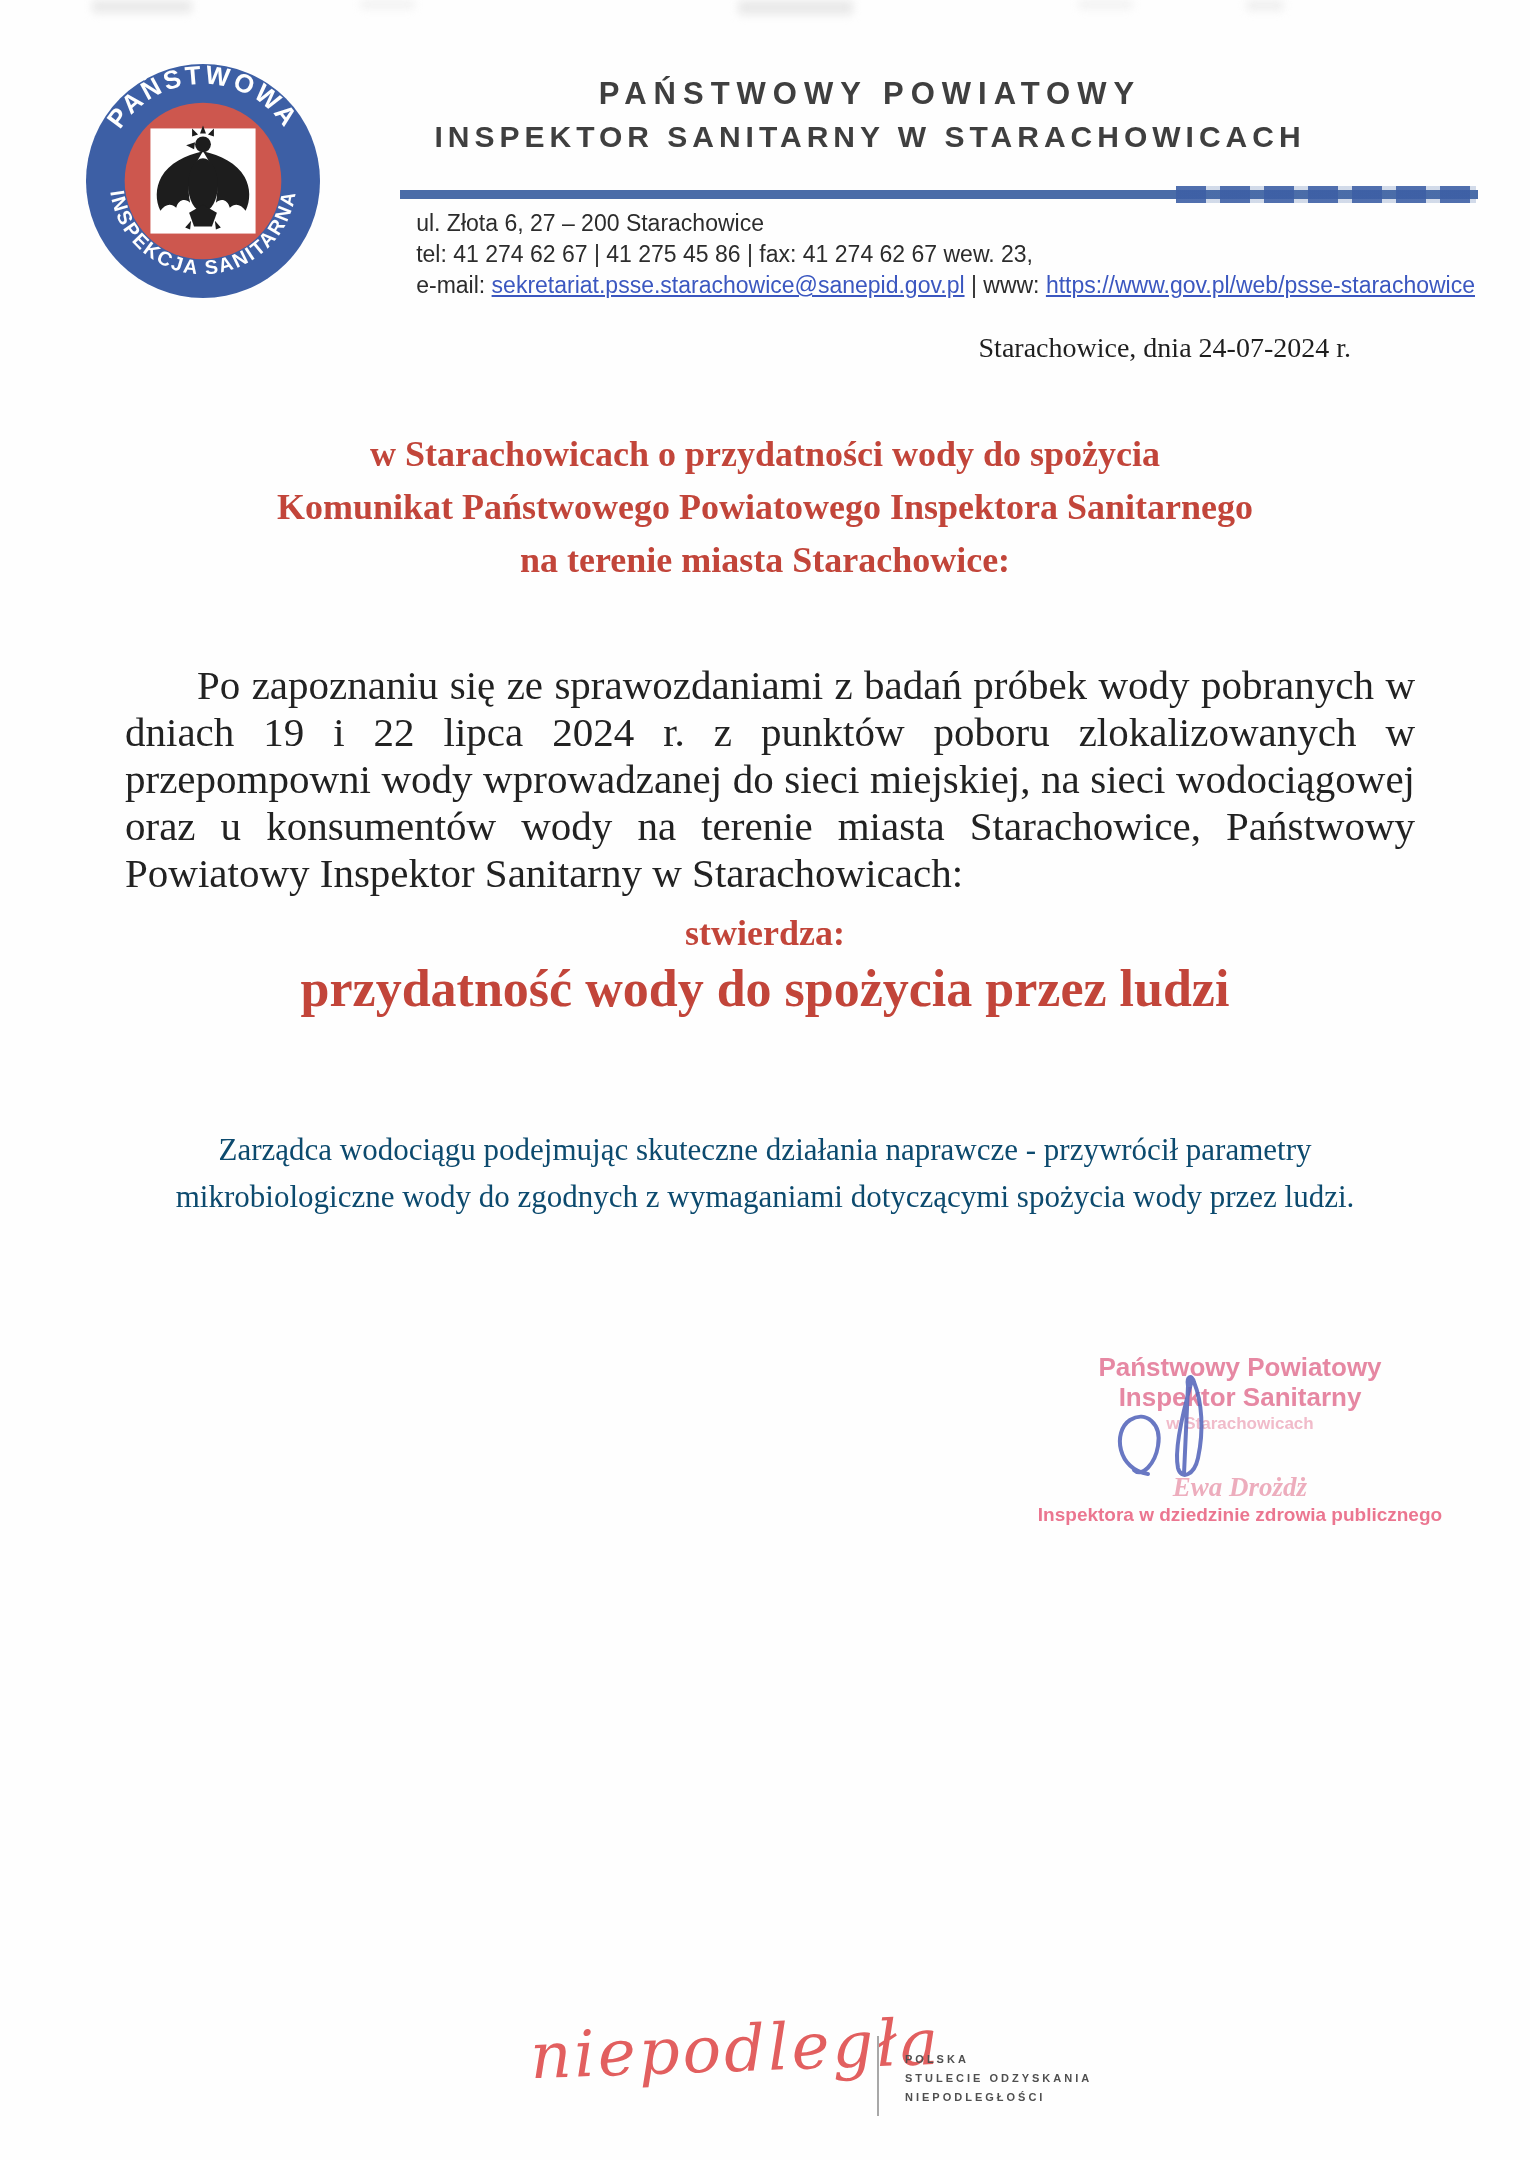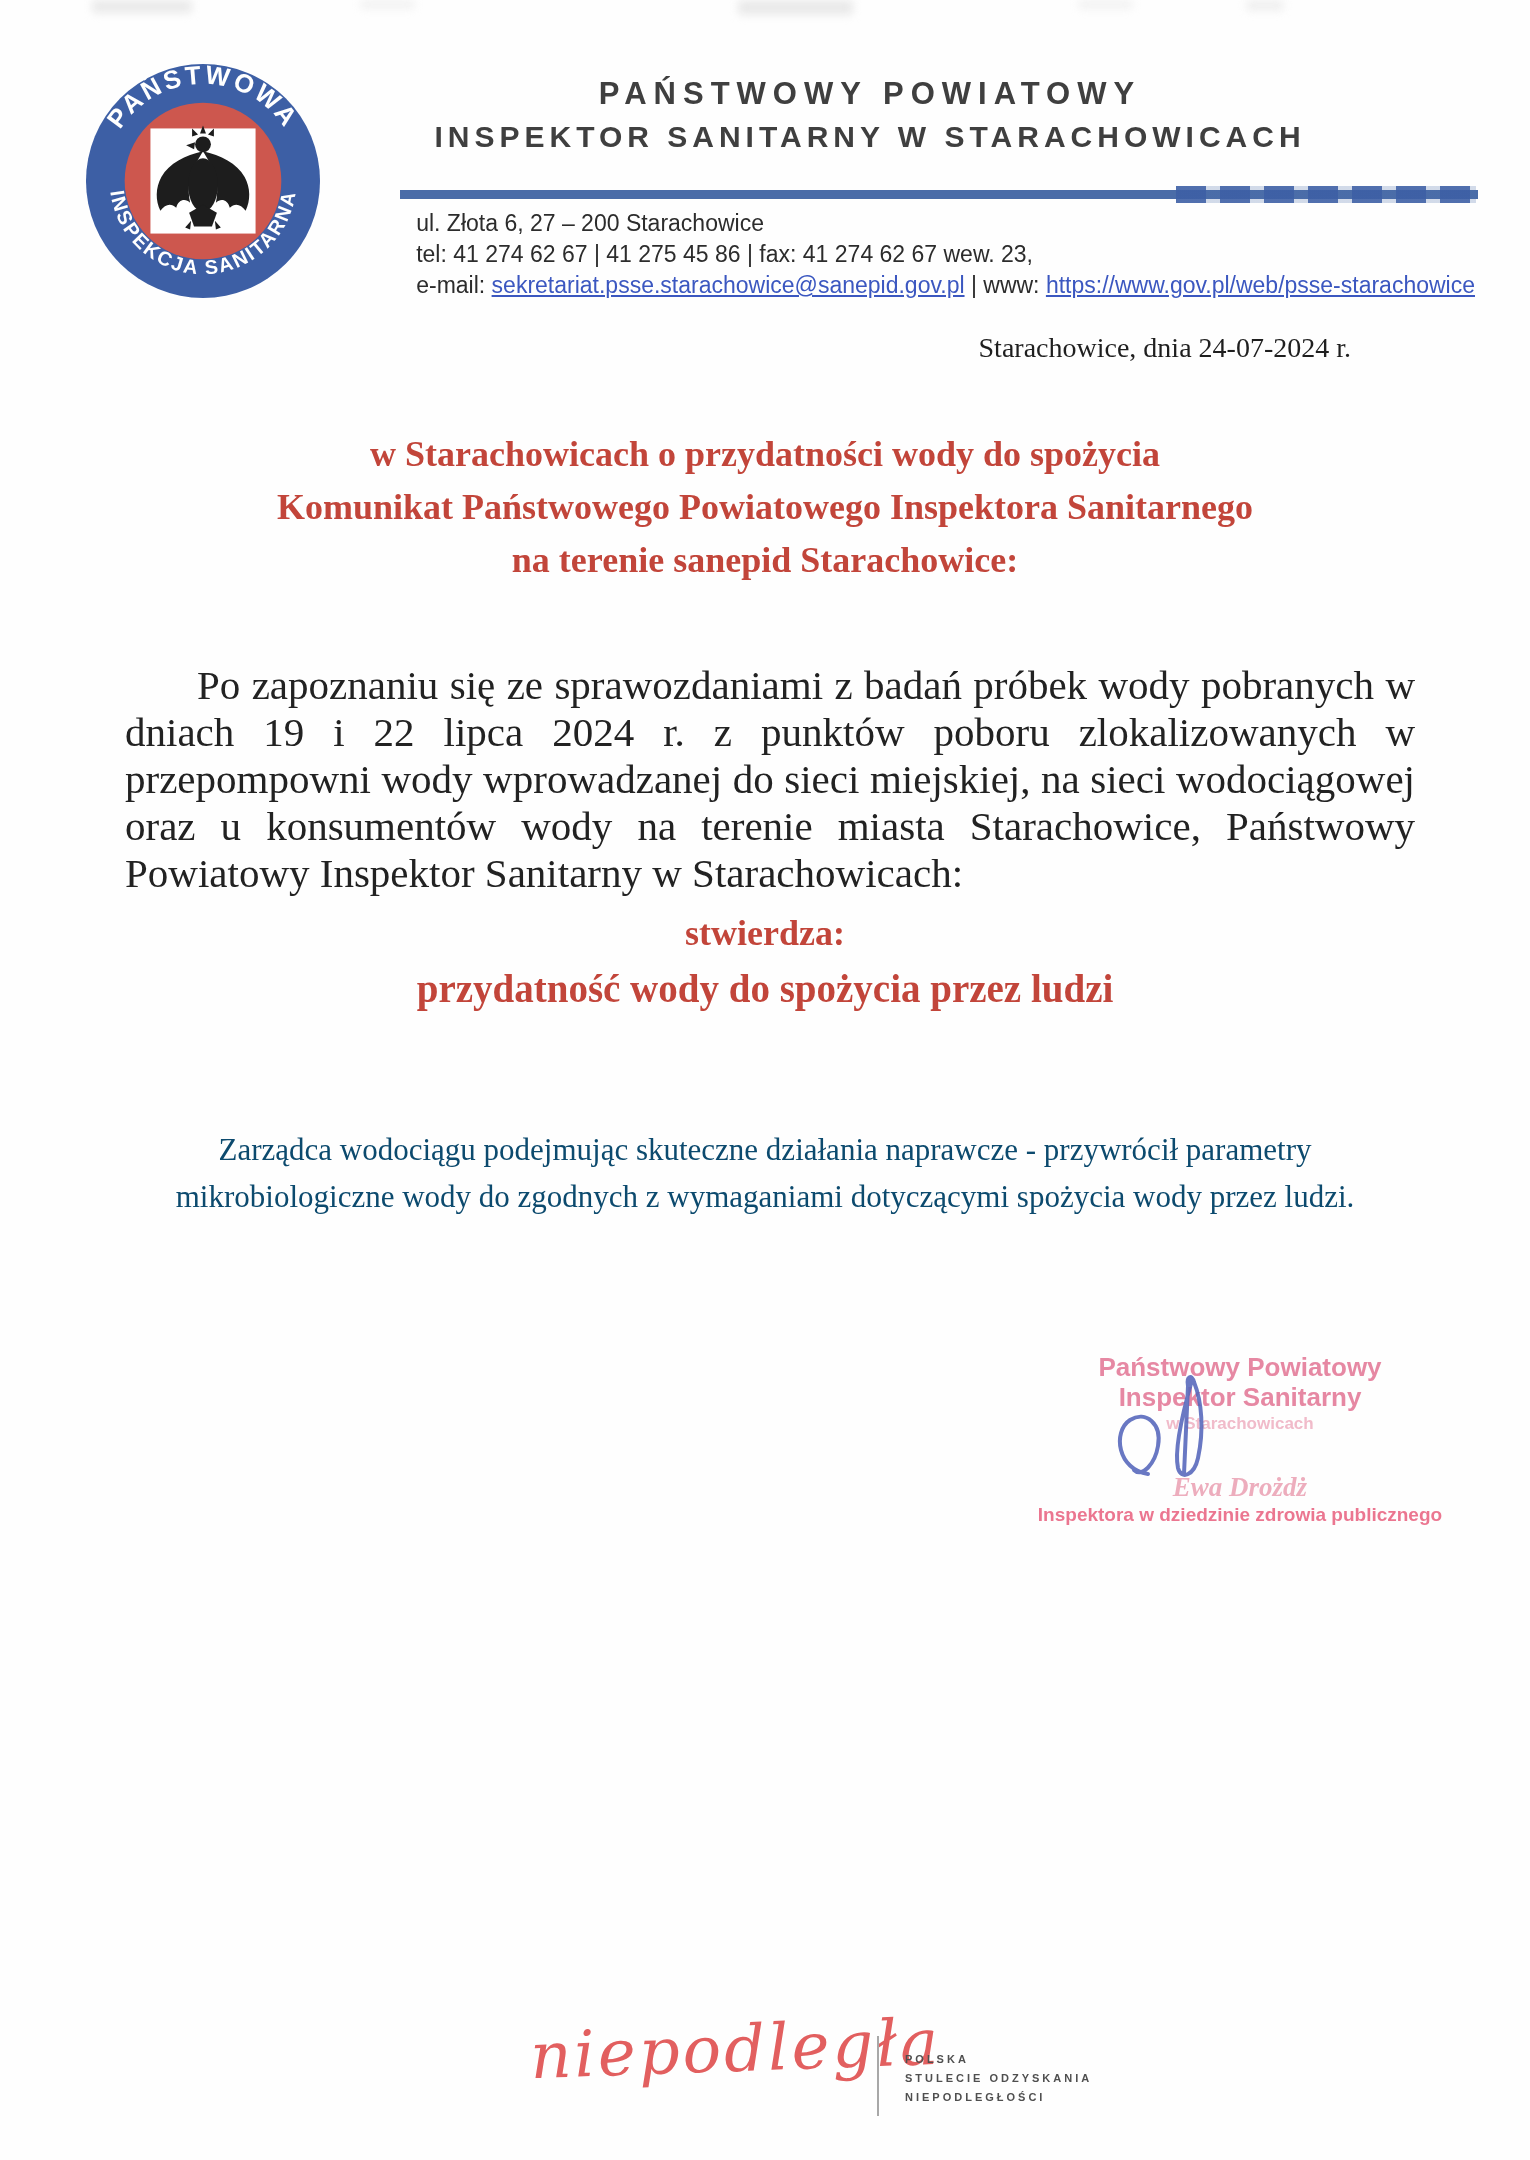--- a/index.html
+++ b/index.html
@@ -40,21 +40,21 @@
     left:115px;top:428px;width:1300px;text-align:center;font-weight:bold;
     font-size:36px;line-height:53px;
   }
 
   .para1{
     left:125px;top:662px;width:1290px;font-size:41px;line-height:47px;
     text-align:justify;text-indent:72px;color:#222;
   }
   .verdict{left:115px;top:908px;width:1300px;text-align:center;font-weight:bold;}
   .verdict .v1{font-size:36px;line-height:50px;}
-  .verdict .v2{font-size:39px;line-height:62px;}
+  .verdict .v2{font-size:52px;line-height:62px;}
 
   .para2{
     left:115px;top:1126px;width:1300px;font-size:31px;line-height:47px;
     text-align:center;color:#0c4a6e;
   }
 
   
   .stamp{
     left:1035px;top:1352px;width:410px;text-align:center;
     font-family:"Liberation Sans", sans-serif;font-weight:bold;
@@ -145,21 +145,21 @@
   <div>
     <span>e-mail: </span><a href="#">sekretariat.psse.starachowice@sanepid.gov.pl</a><span> | www: </span><a href="#">https://www.gov.pl/web/psse-starachowice</a>
   </div>
 </div>
 
 <div class="abs date-line">Starachowice, dnia 24-07-2024 r.</div>
 
 <div class="abs heading red">
   <div>w Starachowicach o przydatności wody do spożycia</div>
   <div>Komunikat Państwowego Powiatowego Inspektora Sanitarnego</div>
-  <div>na terenie sanepid Starachowice:</div>
+  <div>na terenie miasta Starachowice:</div>
 </div>
 
 <div class="abs para1">Po zapoznaniu się ze sprawozdaniami z badań próbek wody pobranych w dniach 19 i 22 lipca 2024 r. z punktów poboru zlokalizowanych w przepompowni wody wprowadzanej do sieci miejskiej, na sieci wodociągowej oraz u konsumentów wody na terenie miasta Starachowice, Państwowy Powiatowy Inspektor Sanitarny w Starachowicach:</div>
 
 <div class="abs verdict red">
   <div class="v1">stwierdza:</div>
   <div class="v2">przydatność wody do spożycia przez ludzi</div>
 </div>
 
 <div class="abs para2">Zarządca wodociągu podejmując skuteczne działania naprawcze - przywrócił parametry mikrobiologiczne wody do zgodnych z wymaganiami dotyczącymi spożycia wody przez ludzi.</div>

